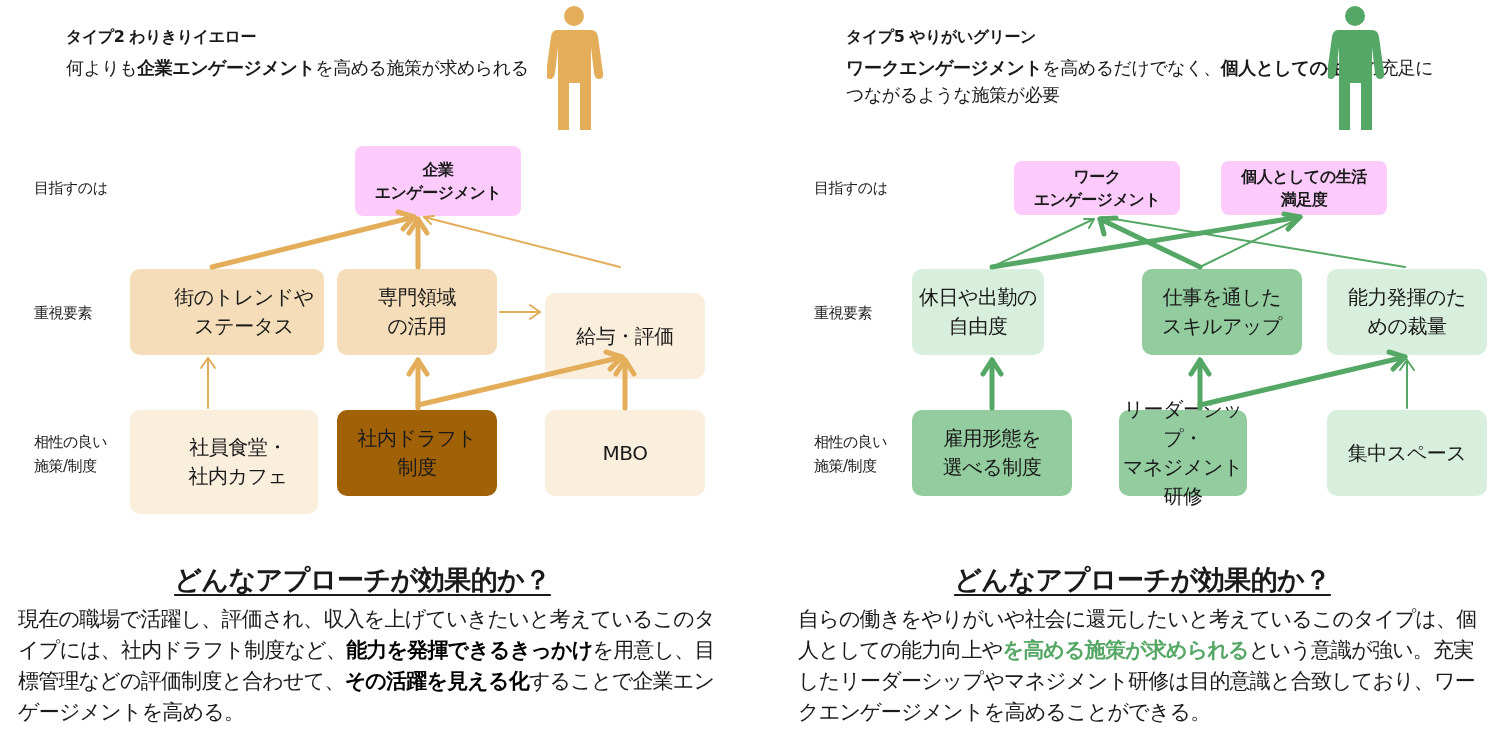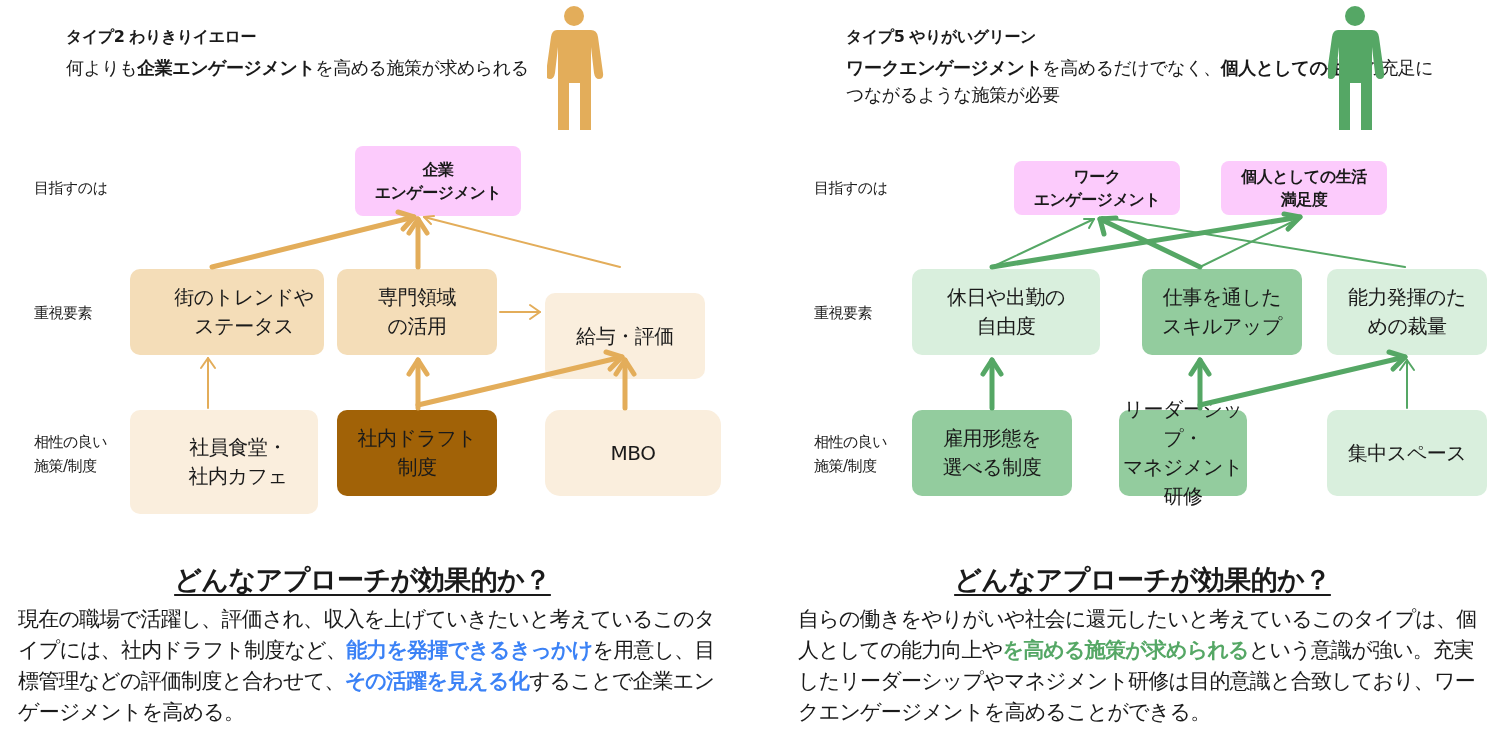--- a/index.html
+++ b/index.html
@@ -13,21 +13,21 @@
   .box { position:absolute; border-radius:10px; display:flex; align-items:center; justify-content:center;
          text-align:center; font-size:20px; line-height:29px; letter-spacing:-0.5px; white-space:pre-line; }
   .goal { background:#fccbfc; font-size:16px; font-weight:bold; line-height:23px; border-radius:8px; }
   .y-dark { background:#a16207; }
   .y-mid { background:#f4ddb8; }
   .y-light { background:#faeedd; }
   .g-dark { background:#93cc9e; }
   .g-light { background:#d9efdd; }
   .qhead { font-size:27px; font-weight:bold; text-decoration:underline; text-underline-offset:5px; letter-spacing:-0.5px; }
   .body { font-size:21px; line-height:31px; letter-spacing:-0.8px; }
-  .hl-y { color:#3b82f6; font-weight:bold; }
+  .hl-y { color:#000000; font-weight:bold; }
   .hl-g { color:#55a765; font-weight:bold; }
   svg.arrows { position:absolute; left:0; top:0; }
 </style>
 </head>
 <body>
 
 <div>
   <div class="abs title" style="left:66px;top:27px;">タイプ2 わりきりイエロー</div>
   <div class="abs subtitle" style="left:66px;top:54px;"><span>何よりも</span><b>企業エンゲージメント</b><span>を高める施策が求められる</span></div>
 
@@ -47,21 +47,21 @@
   <div class="box y-mid" style="left:130px;top:269px;width:160px;height:86px;padding-left:34px;">街のトレンドや
 ステータス</div>
   <div class="box y-mid" style="left:337px;top:269px;width:160px;height:86px;">専門領域
 の活用</div>
   <div class="box y-light" style="left:545px;top:269px;width:160px;height:86px;margin-top:24px;">給与・評価</div>
 
   <div class="box y-light" style="left:130px;top:410px;width:160px;height:104px;padding-left:28px;">社員食堂・
 社内カフェ</div>
   <div class="box y-dark" style="left:337px;top:410px;width:160px;height:86px;">社内ドラフト
 制度</div>
-  <div class="box y-light" style="left:545px;top:410px;width:176px;height:86px;border-radius:15px;">MBO</div>
+  <div class="box y-light" style="left:545px;top:410px;width:160px;height:86px;">MBO</div>
 
   <div class="abs qhead" style="left:0;width:725px;text-align:center;top:562px;">どんなアプローチが効果的か？</div>
   <div class="abs body" style="left:18px;top:604px;width:700px;">
     <span>現在の職場で活躍し、評価され、収入を上げていきたいと考えているこのタイプには、社内ドラフト制度など、</span><span class="hl-y">能力を発揮できるきっかけ</span><span>を用意し、目標管理などの評価制度と合わせて、</span><span class="hl-y">その活躍を見える化</span><span>することで企業エンゲージメントを高める。</span>
   </div>
 </div>
 
 <div>
   <div class="abs title" style="left:846px;top:27px;">タイプ5 やりがいグリーン</div>
   <div class="abs subtitle" style="left:846px;top:54px;width:600px;"><b>ワークエンゲージメント</b><span>を高めるだけでなく、</span><b>個人としての生活</b><span>の充足につながるような施策が必要</span></div>
@@ -74,21 +74,21 @@
   <div class="abs rowlabel" style="left:814px;top:176px;">目指すのは</div>
   <div class="abs rowlabel" style="left:814px;top:301px;">重視要素</div>
   <div class="abs rowlabel" style="left:814px;top:430px;white-space:pre-line;">相性の良い
 施策/制度</div>
 
   <div class="box goal" style="left:1014px;top:161px;width:166px;height:54px;">ワーク
 エンゲージメント</div>
   <div class="box goal" style="left:1221px;top:161px;width:166px;height:54px;">個人としての生活
 満足度</div>
 
-  <div class="box g-light" style="left:912px;top:269px;width:188px;height:86px;">休日や出勤の
+  <div class="box g-light" style="left:912px;top:269px;width:132px;height:86px;">休日や出勤の
 自由度</div>
   <div class="box g-dark" style="left:1119px;top:269px;width:160px;height:86px;margin-left:23px;">仕事を通した
 スキルアップ</div>
   <div class="box g-light" style="left:1327px;top:269px;width:160px;height:86px;">能力発揮のた
 めの裁量</div>
 
   <div class="box g-dark" style="left:912px;top:410px;width:160px;height:86px;">雇用形態を
 選べる制度</div>
   <div class="box g-dark" style="left:1119px;top:410px;width:128px;height:86px;">リーダーシップ・
 マネジメント研修</div>

